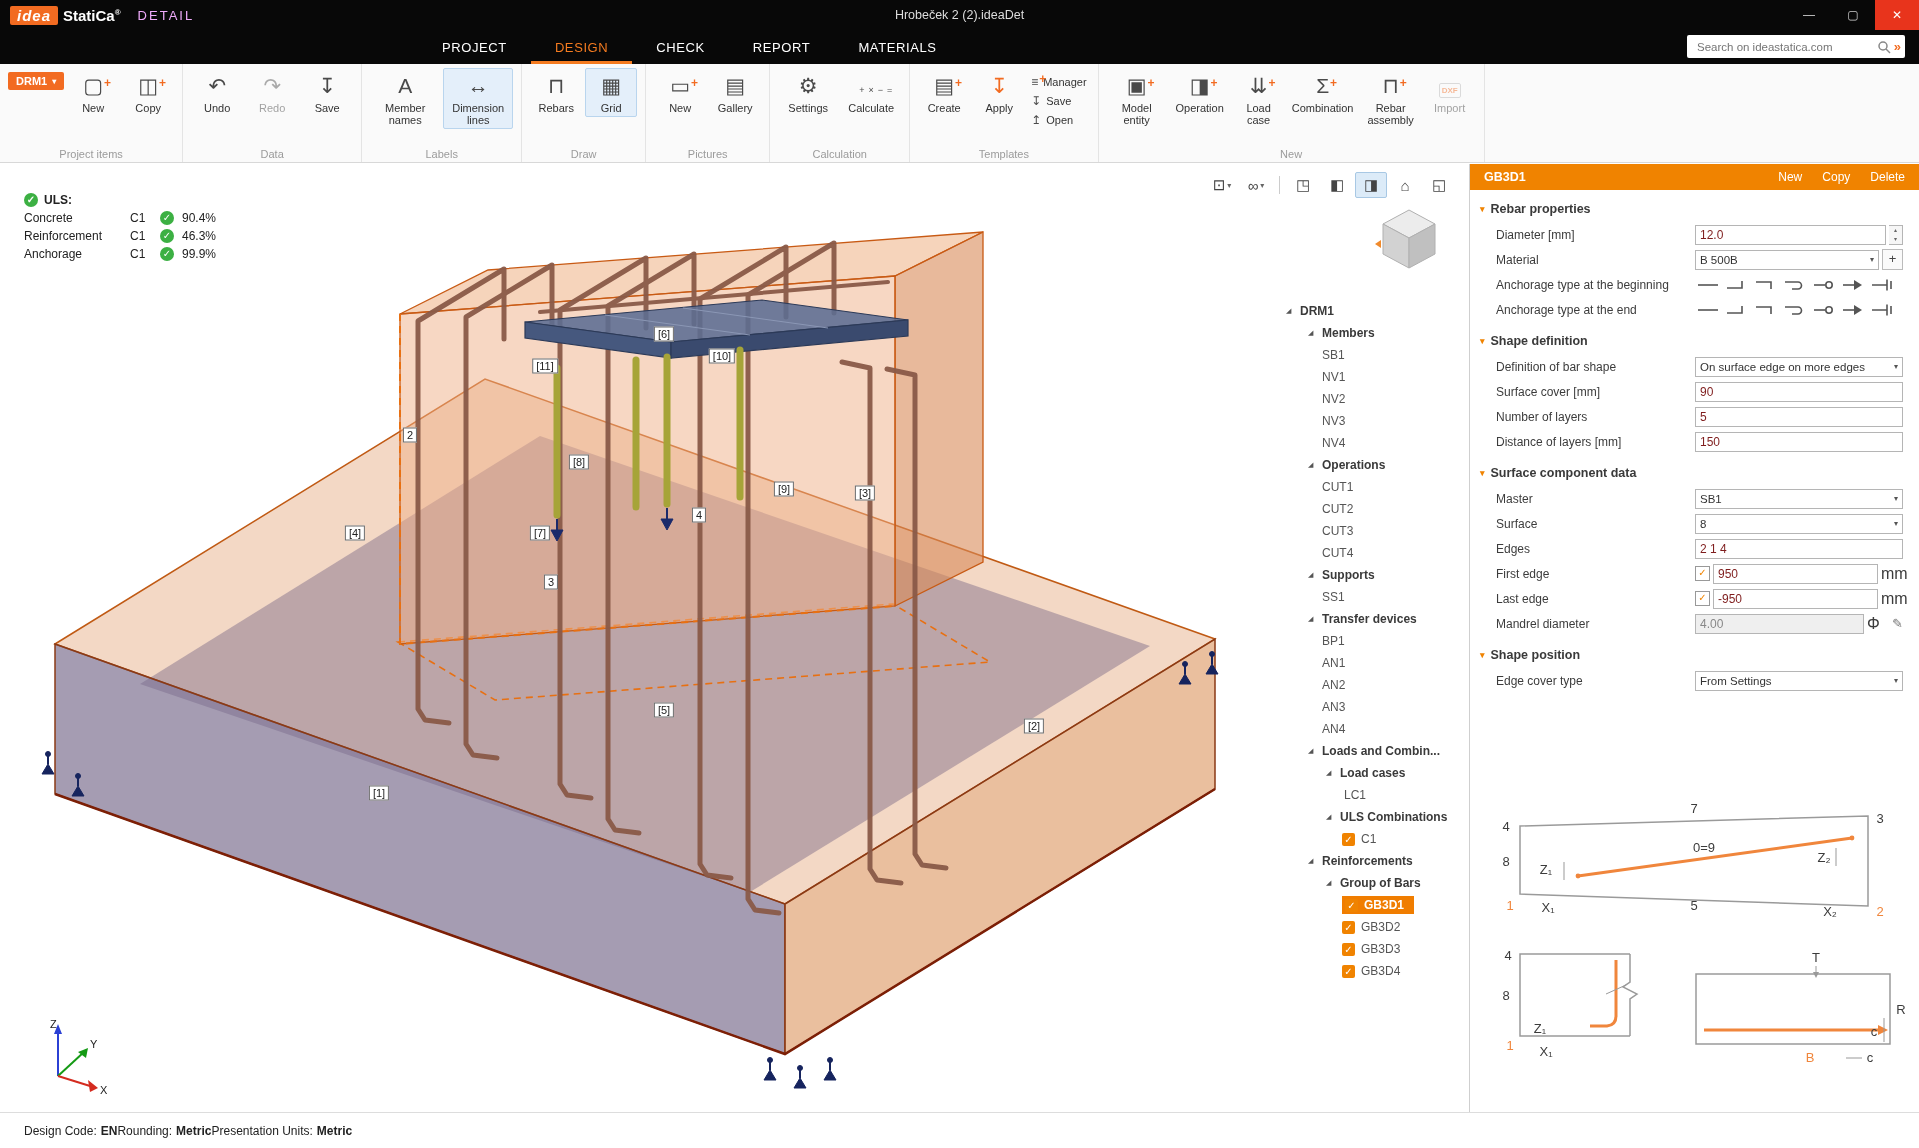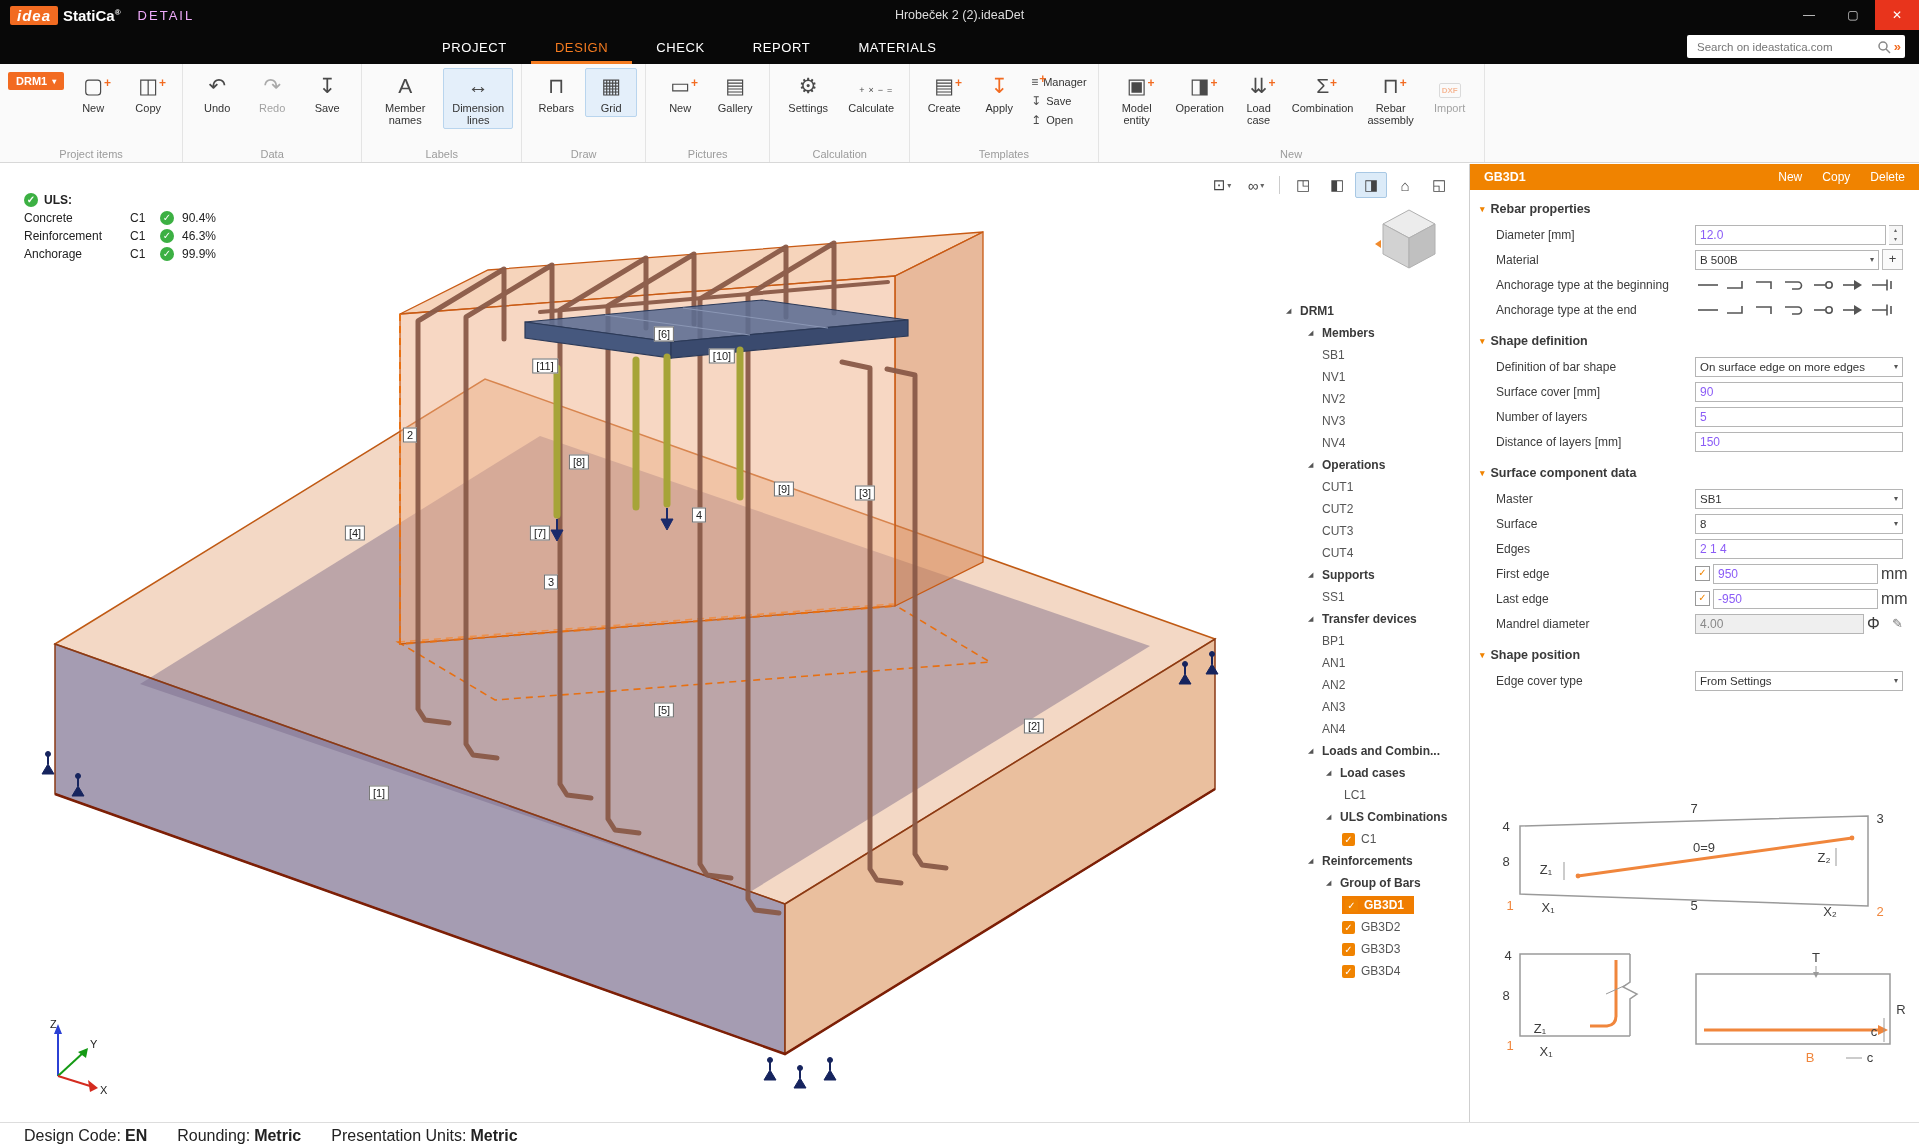--- a/index.html
+++ b/index.html
@@ -86,39 +86,39 @@
   .props{position:absolute;left:1469px;top:164px;width:450px;height:958px;background:#fff;border-left:1px solid #cfcfcf;box-sizing:border-box;overflow:hidden;}
   .phead{height:26px;background:#f08300;color:#fff;display:flex;align-items:center;padding:0 14px;}
   .phead .ptitle{font-weight:bold;font-size:12.5px;}
   .phead .pacts{margin-left:auto;display:flex;gap:20px;font-size:12px;}
   .pact{cursor:pointer;}
   .sect{display:flex;align-items:center;gap:6px;height:26px;padding-left:10px;margin-top:6px;font-size:12.5px;font-weight:bold;color:#3a3a3a;}
   .chev{color:#f08300;font-size:9px;}
   .prow{display:flex;align-items:center;height:25px;padding:0 16px 0 26px;position:relative;font-size:12px;color:#3c3c3c;}
   .plabel{flex:1;white-space:nowrap;}
   .ctl{width:208px;display:flex;align-items:center;gap:3px;flex:none;}
-  input.tin{flex:1;min-width:0;height:20px;border:1px solid #b5b5b5;font-size:12px;padding:0 4px;color:#8b5cf6;font-family:inherit;box-sizing:border-box;background:#fff;}
+  input.tin{flex:1;min-width:0;height:20px;border:1px solid #b5b5b5;font-size:12px;padding:0 4px;color:#7f1d1d;font-family:inherit;box-sizing:border-box;background:#fff;}
   input.tin.dis{background:#efefef;color:#888;}
   .spincol{width:14px;height:20px;border:1px solid #b5b5b5;border-left:none;display:flex;flex-direction:column;box-sizing:border-box;background:#f6f6f6;}
   .spincol span{flex:1;font-size:6px;line-height:8px;text-align:center;color:#666;cursor:pointer;}
   .selbox{flex:1;height:20px;border:1px solid #b5b5b5;background:#fff;display:flex;align-items:center;padding:0 4px;font-size:11.5px;color:#333;cursor:pointer;box-sizing:border-box;white-space:nowrap;overflow:hidden;}
   .selarr{margin-left:auto;font-size:8px;color:#555;padding-left:3px;}
   .plusbtn{width:19px;height:19px;border:1px solid #bbb;background:#fafafa;text-align:center;line-height:17px;color:#444;font-size:13px;cursor:pointer;flex:none;}
   .cb{width:13px;height:13px;border:1px solid #999;background:#fff;font-size:10px;line-height:12px;text-align:center;color:#f08300;flex:none;cursor:pointer;}
   .unit{width:22px;font-size:16px;color:#3c3c3c;flex:none;}
   .pencil{color:#777;font-size:13px;cursor:pointer;flex:none;}
   .aicons{width:208px;display:flex;gap:3px;flex:none;}
   .aico{width:24px;height:16px;border:1px solid transparent;cursor:pointer;}
   .redoval{position:absolute;left:6px;top:-3px;width:252px;height:30px;border:3px solid #e50019;border-radius:16px;pointer-events:none;z-index:3;}
   .dsvg{position:absolute;left:10px;top:640px;}
   .dtx{font-size:13px;fill:#3c3c3c;}
   .dtx.or{fill:#f0863c;}
 
   
-  .statusbar{position:absolute;left:0;bottom:0;width:100%;height:26px;background:#fff;border-top:1px solid #ddd;display:flex;align-items:center;gap:30px;padding:0 24px;box-sizing:border-box;font-size:16px;color:#222;}
+  .statusbar{position:absolute;left:0;bottom:0;width:100%;height:36px;background:#fff;border-top:1px solid #ddd;display:flex;align-items:center;padding:0 24px;box-sizing:border-box;font-size:12px;color:#222;}
   .sbitem b{margin-left:4px;}
 </style>
 </head>
 <body>
 
 <div class="app">
 
   <div class="titlebar">
     <div class="logo">
       <span class="logobox">idea</span>

